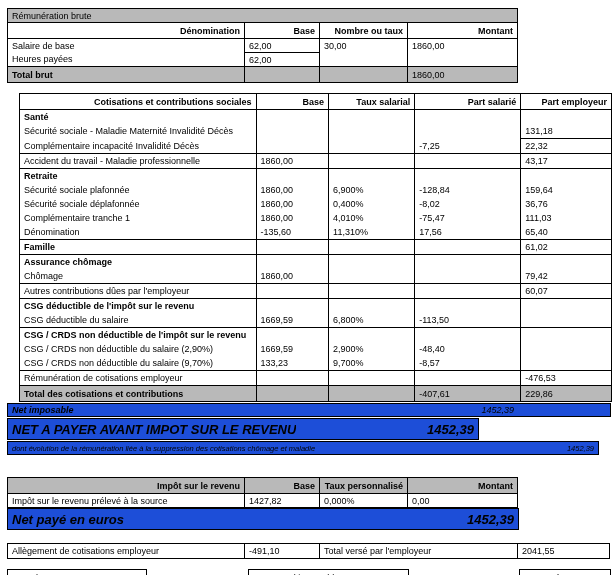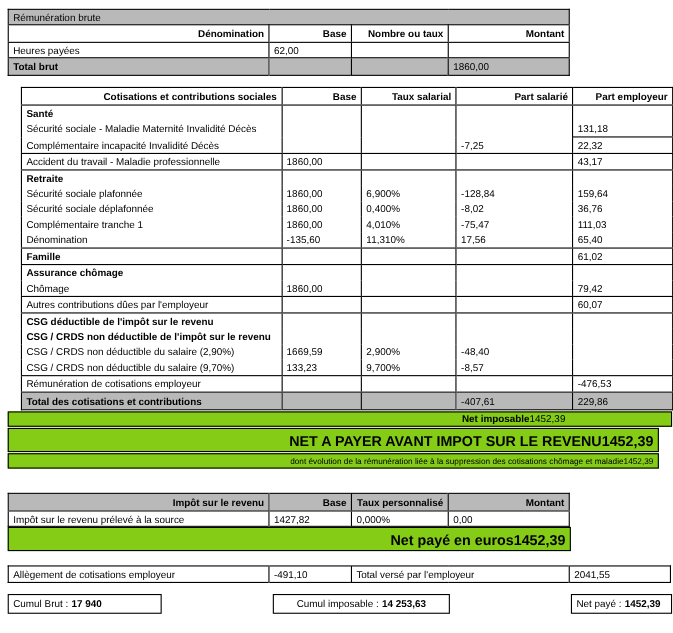--- a/index.html
+++ b/index.html
@@ -21,26 +21,26 @@
   .cell-bb{border-bottom:1px solid #000;}
   .b-full td{border-bottom:1px solid #000;}
   .b-last td:last-child{border-bottom:1px solid #000;}
   .bold-label td:first-child{font-weight:bold;}
   .row-total td{border-top:1px solid #000;height:15px;}
   .bold{font-weight:bold;}
 
   .t1{margin-bottom:10px;}
   .t2{margin-bottom:1px;margin-left:12px;}
 
-  .bar{box-sizing:border-box;border:1px solid #000;background:#84cc16;
-      display:flex;justify-content:flex-end;align-items:center;padding:0 4px;}
+  .bar{box-sizing:border-box;border:1px solid #000;background:#1d4ed8;
+      display:flex;justify-content:space-between;align-items:center;padding:0 4px;font-style:italic;}
   .bar .lbl{white-space:nowrap;overflow:hidden;}
   .net-imposable{width:604px;height:14px;margin-bottom:1px;font-weight:bold;}
   .net-imposable .val{font-weight:normal;margin-right:92px;}
-  .net-a-payer{width:592px;height:22px;margin-bottom:1px;font-size:13px;font-weight:bold;}
+  .net-a-payer{width:472px;height:22px;margin-bottom:1px;font-size:13px;font-weight:bold;}
   .dont{width:592px;height:14px;font-size:7.5px;margin-bottom:22px;}
   .t3{margin-bottom:0;}
   .net-paye{width:512px;height:22px;font-size:13px;font-weight:bold;margin-top:0;}
 
   .allegement{margin-top:13px;}
   .allegement td{height:14px;}
 
   .boxes{position:relative;height:18px;margin-top:10px;}
   .box{position:absolute;top:0;box-sizing:border-box;height:18px;border:1px solid #000;background:#fff;
       display:flex;align-items:center;gap:3px;padding:0 4px;white-space:nowrap;}
@@ -62,20 +62,26 @@
       </colgroup>
     <tbody>
         <tr>
       <td colspan="4" class="gray title-cell">Rémunération brute</td>
     </tr>
     <tr class="hdr">
       <th>Dénomination</th>
       <th>Base</th>
       <th>Nombre ou taux</th>
       <th>Montant</th>
+    </tr>
+    <tr>
+      <td>Salaire de base</td>
+      <td class="num cell-bb">62,00</td>
+      <td class="num">30,00</td>
+      <td class="num">1860,00</td>
     </tr>
     <tr>
       <td>Heures payées</td>
       <td class="num">62,00</td>
       <td class="num"></td>
       <td class="num"></td>
     </tr>
     <tr class="gray row-total bold-label">
       <td>Total brut</td>
       <td></td>
@@ -194,20 +200,27 @@
           <td class="num"></td>
           <td class="num">60,07</td>
         </tr>
         <tr class="bold-label">
           <td>CSG déductible de l'impôt sur le revenu</td>
           <td class="num"></td>
           <td class="num"></td>
           <td class="num"></td>
           <td class="num"></td>
         </tr>
+        <tr class="b-full">
+          <td>CSG déductible du salaire</td>
+          <td class="num">1669,59</td>
+          <td class="num">6,800%</td>
+          <td class="num">-113,50</td>
+          <td class="num"></td>
+        </tr>
         <tr class="bold-label">
           <td>CSG / CRDS non déductible de l'impôt sur le revenu</td>
           <td class="num"></td>
           <td class="num"></td>
           <td class="num"></td>
           <td class="num"></td>
         </tr>
         <tr>
           <td>CSG / CRDS non déductible du salaire (2,90%)</td>
           <td class="num">1669,59</td>

